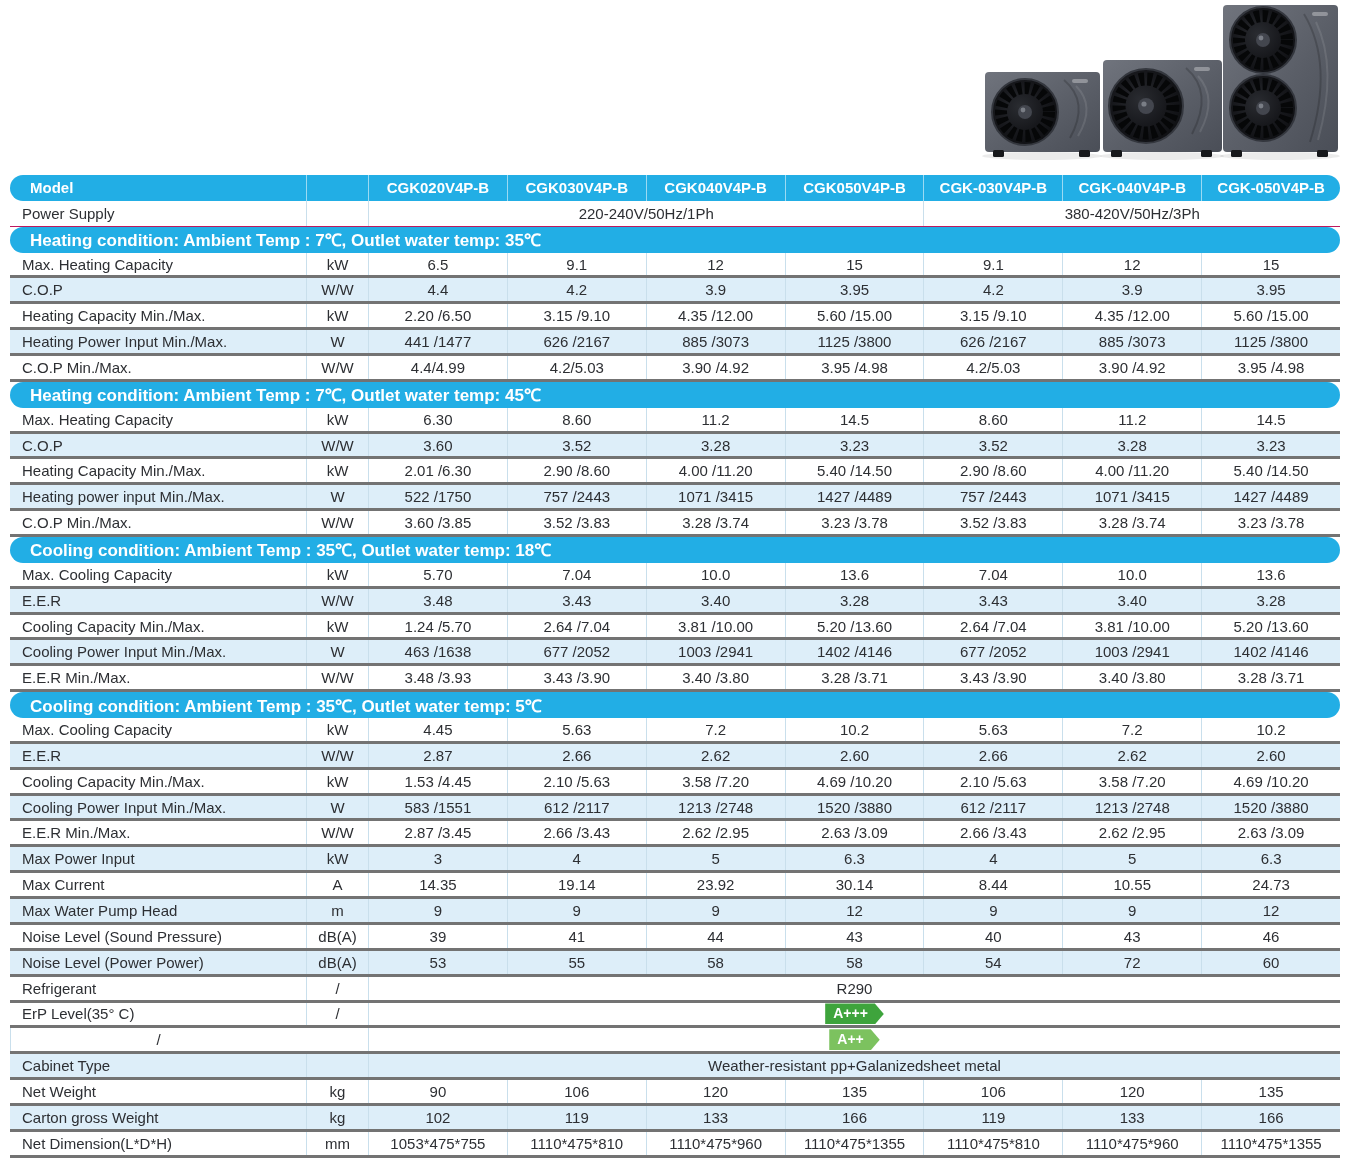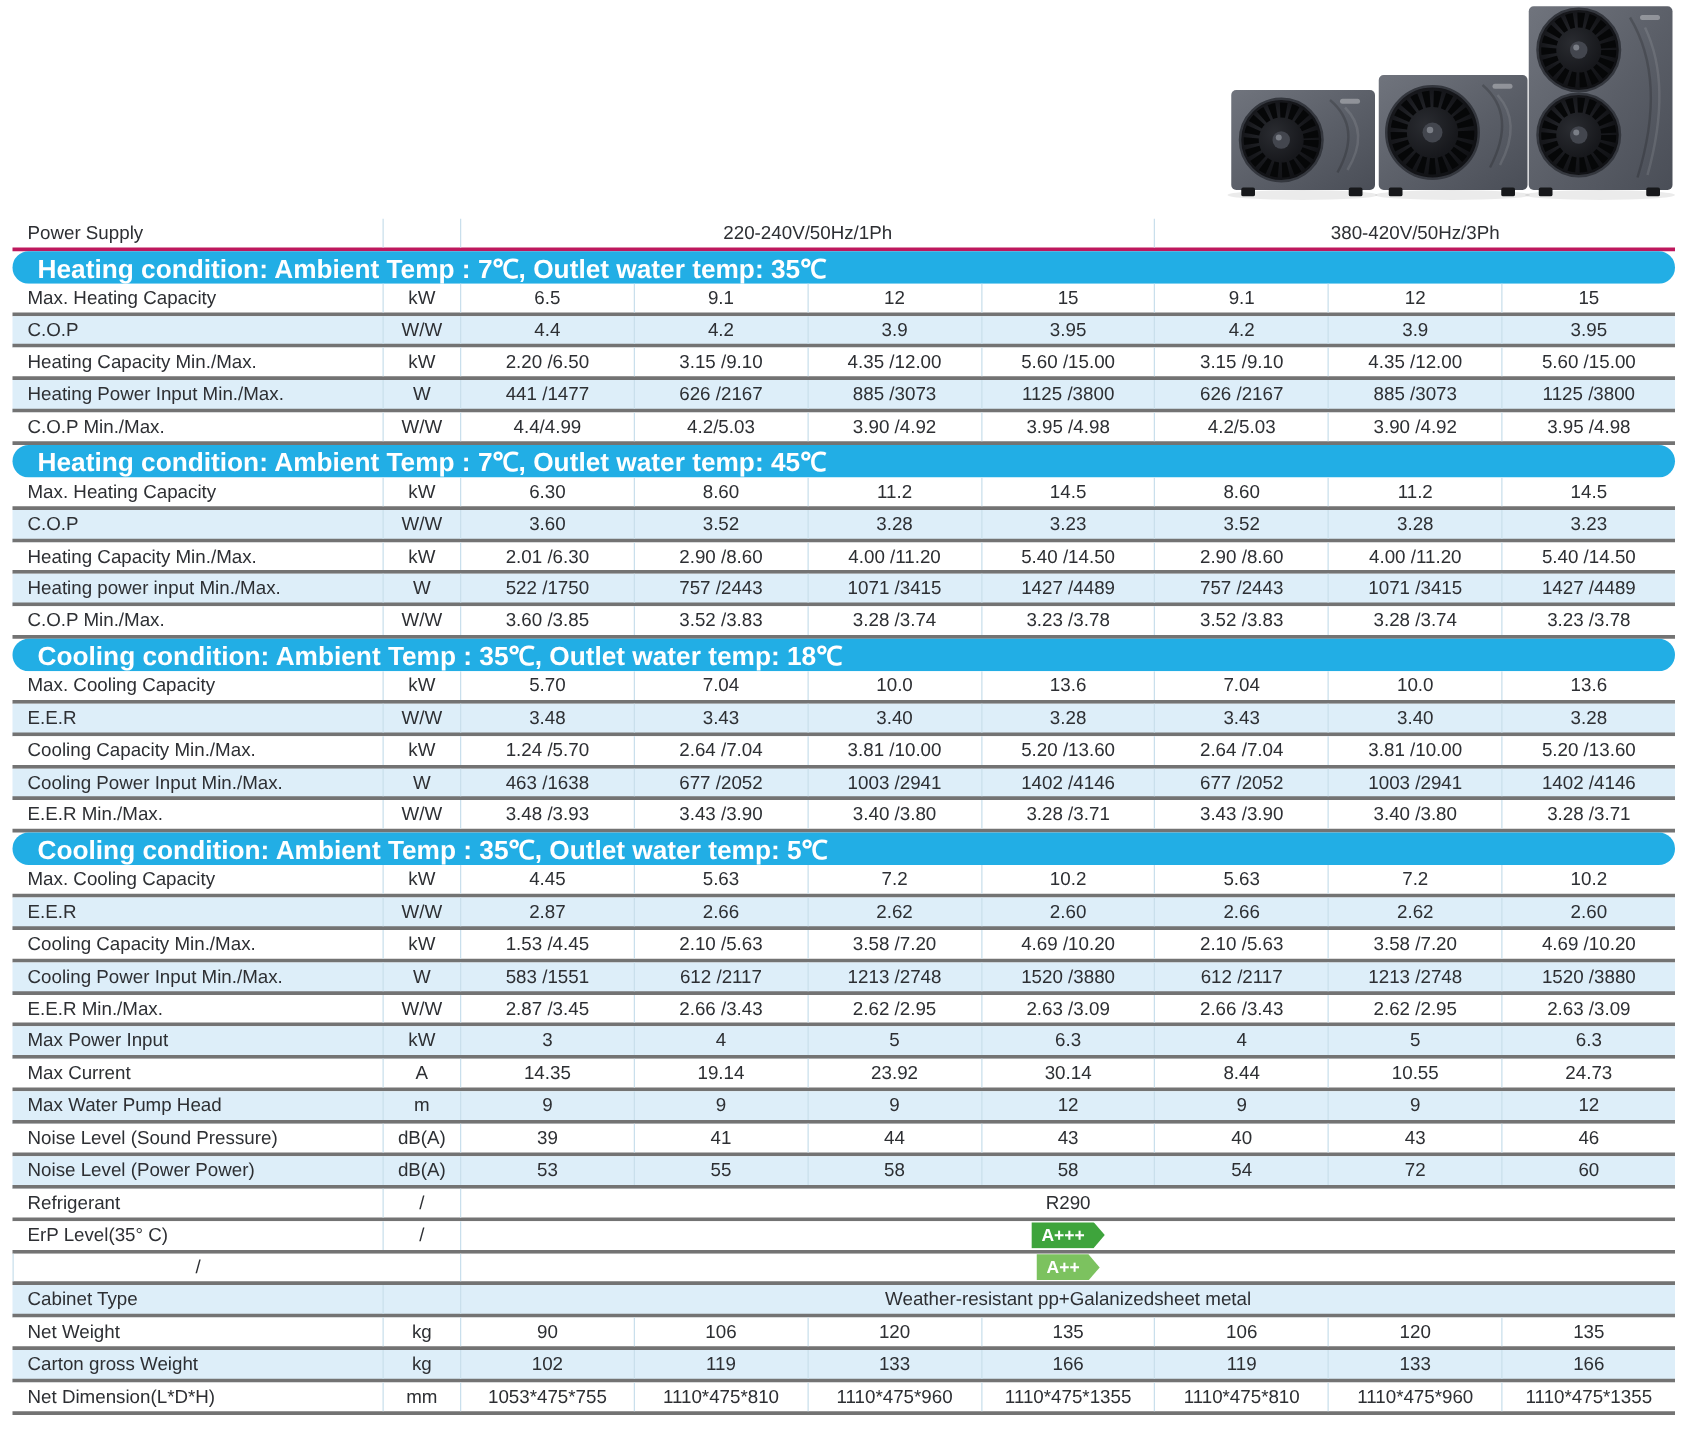--- a/index.html
+++ b/index.html
@@ -14,26 +14,26 @@
     display:grid;grid-template-columns:296px 62px repeat(7,1fr);
     height:var(--rh);box-sizing:border-box;align-items:stretch;
   }
   .cell{display:flex;align-items:center;justify-content:center;font-size:15px;color:var(--text);box-sizing:border-box;overflow:hidden;white-space:nowrap;}
   .label-cell{justify-content:flex-start;padding-left:12px;}
   .unit-cell,.val-cell{justify-content:center;}
   .unit-cell,.val-cell,.span-cell{border-left:1px solid var(--grid);}
   .model-row{background:var(--accent);border-radius:13px;}
   .model-row .cell{color:#ffffff;font-weight:bold;border-left:1px solid rgba(255,255,255,0.55);}
   .model-row .label-cell{border-left:none;padding-left:20px;}
-  .power-row{background:#ffffff;border-bottom:3px solid #be185d;}
+  .power-row{background:#ffffff;border-bottom:1px solid #be185d;}
   .body-row{background:#ffffff;border-bottom:3px solid #737373;}
   .body-row.stripe{background:var(--stripe);}
   .section-bar{
     height:var(--rh);background:var(--accent);border-radius:13px;color:#ffffff;
-    font-weight:bold;font-size:21px;display:flex;align-items:center;padding-left:20px;box-sizing:border-box;white-space:nowrap;
+    font-weight:bold;font-size:17px;display:flex;align-items:center;padding-left:20px;box-sizing:border-box;white-space:nowrap;
   }
   .span-cell{grid-column:3 / span 7;justify-content:center;}
   .badge{
     color:#ffffff;font-weight:bold;font-size:14px;height:21px;line-height:21px;
     padding:0 16px 0 8px;display:inline-block;
     clip-path:polygon(0 0,calc(100% - 9px) 0,100% 50%,calc(100% - 9px) 100%,0 100%);
   }
 </style>
 </head>
 <body>
@@ -100,20 +100,32 @@
       <circle cx="303" cy="108" r="33" fill="url(#gf)"></circle>
       <circle cx="303" cy="108" r="24" fill="none" stroke="#060708" stroke-width="12" stroke-dasharray="5 3"></circle>
       <circle cx="303" cy="108" r="33" fill="none" stroke="#34373e" stroke-width="2"></circle>
       <circle cx="303" cy="108" r="7" fill="#43464e"></circle>
       <circle cx="301" cy="106" r="2.4" fill="#7a7e86"></circle>
     </g>
   </svg>
 
   <div class="spec-table">
 
+    <div class="row model-row" id="model-row">
+      <div class="cell label-cell">Model</div>
+      <div class="cell unit-cell"></div>
+
+    <div class="cell val-cell">CGK020V4P-B</div>
+        <div class="cell val-cell">CGK030V4P-B</div>
+        <div class="cell val-cell">CGK040V4P-B</div>
+        <div class="cell val-cell">CGK050V4P-B</div>
+        <div class="cell val-cell">CGK-030V4P-B</div>
+        <div class="cell val-cell">CGK-040V4P-B</div>
+        <div class="cell val-cell">CGK-050V4P-B</div>
+      </div>
 
     <div class="row power-row">
       <div class="cell label-cell">Power Supply</div>
       <div class="cell unit-cell" style="border-left:1px solid var(--grid);"></div>
       <div class="cell span-cell" style="grid-column:3 / span 4;">220-240V/50Hz/1Ph</div>
       <div class="cell span-cell" style="grid-column:7 / span 3;">380-420V/50Hz/3Ph</div>
     </div>
 
     <div id="table-body">
         <div class="section-bar">

